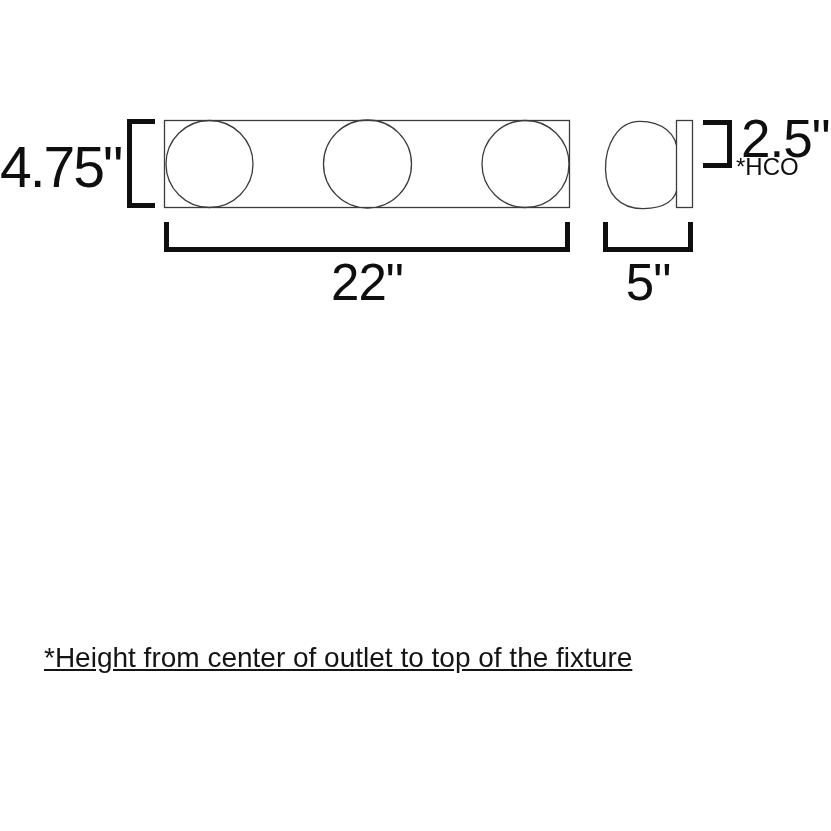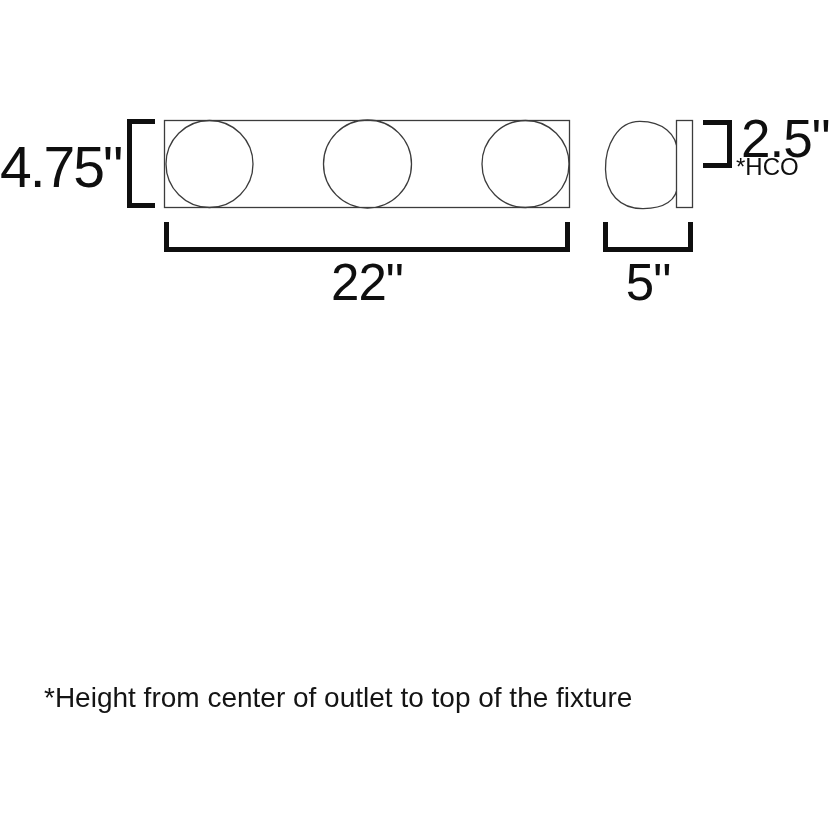--- a/index.html
+++ b/index.html
@@ -80,25 +80,26 @@
     font-size: 53px;
     letter-spacing: -1px;
   }
   .label-hco-abbr {
     left: 736px; top: 155px;
     font-size: 24px;
     letter-spacing: 0;
   }
   .footnote {
     position: absolute;
-    left: 44px; top: 683px;
+    left: 44px; top: 643px;
     font-size: 28px;
     line-height: 1.1;
     color: #141414;
     white-space: nowrap;
+    text-decoration: underline;
   }
 </style>
 </head>
 <body>
 
 <div class="canvas">
 
   <svg class="drawing" width="831" height="831" viewBox="0 0 831 831">
 
     <rect x="164.5" y="120.5" width="405" height="87" fill="#ffffff" stroke="#3c3c3c" stroke-width="1.3"></rect>

